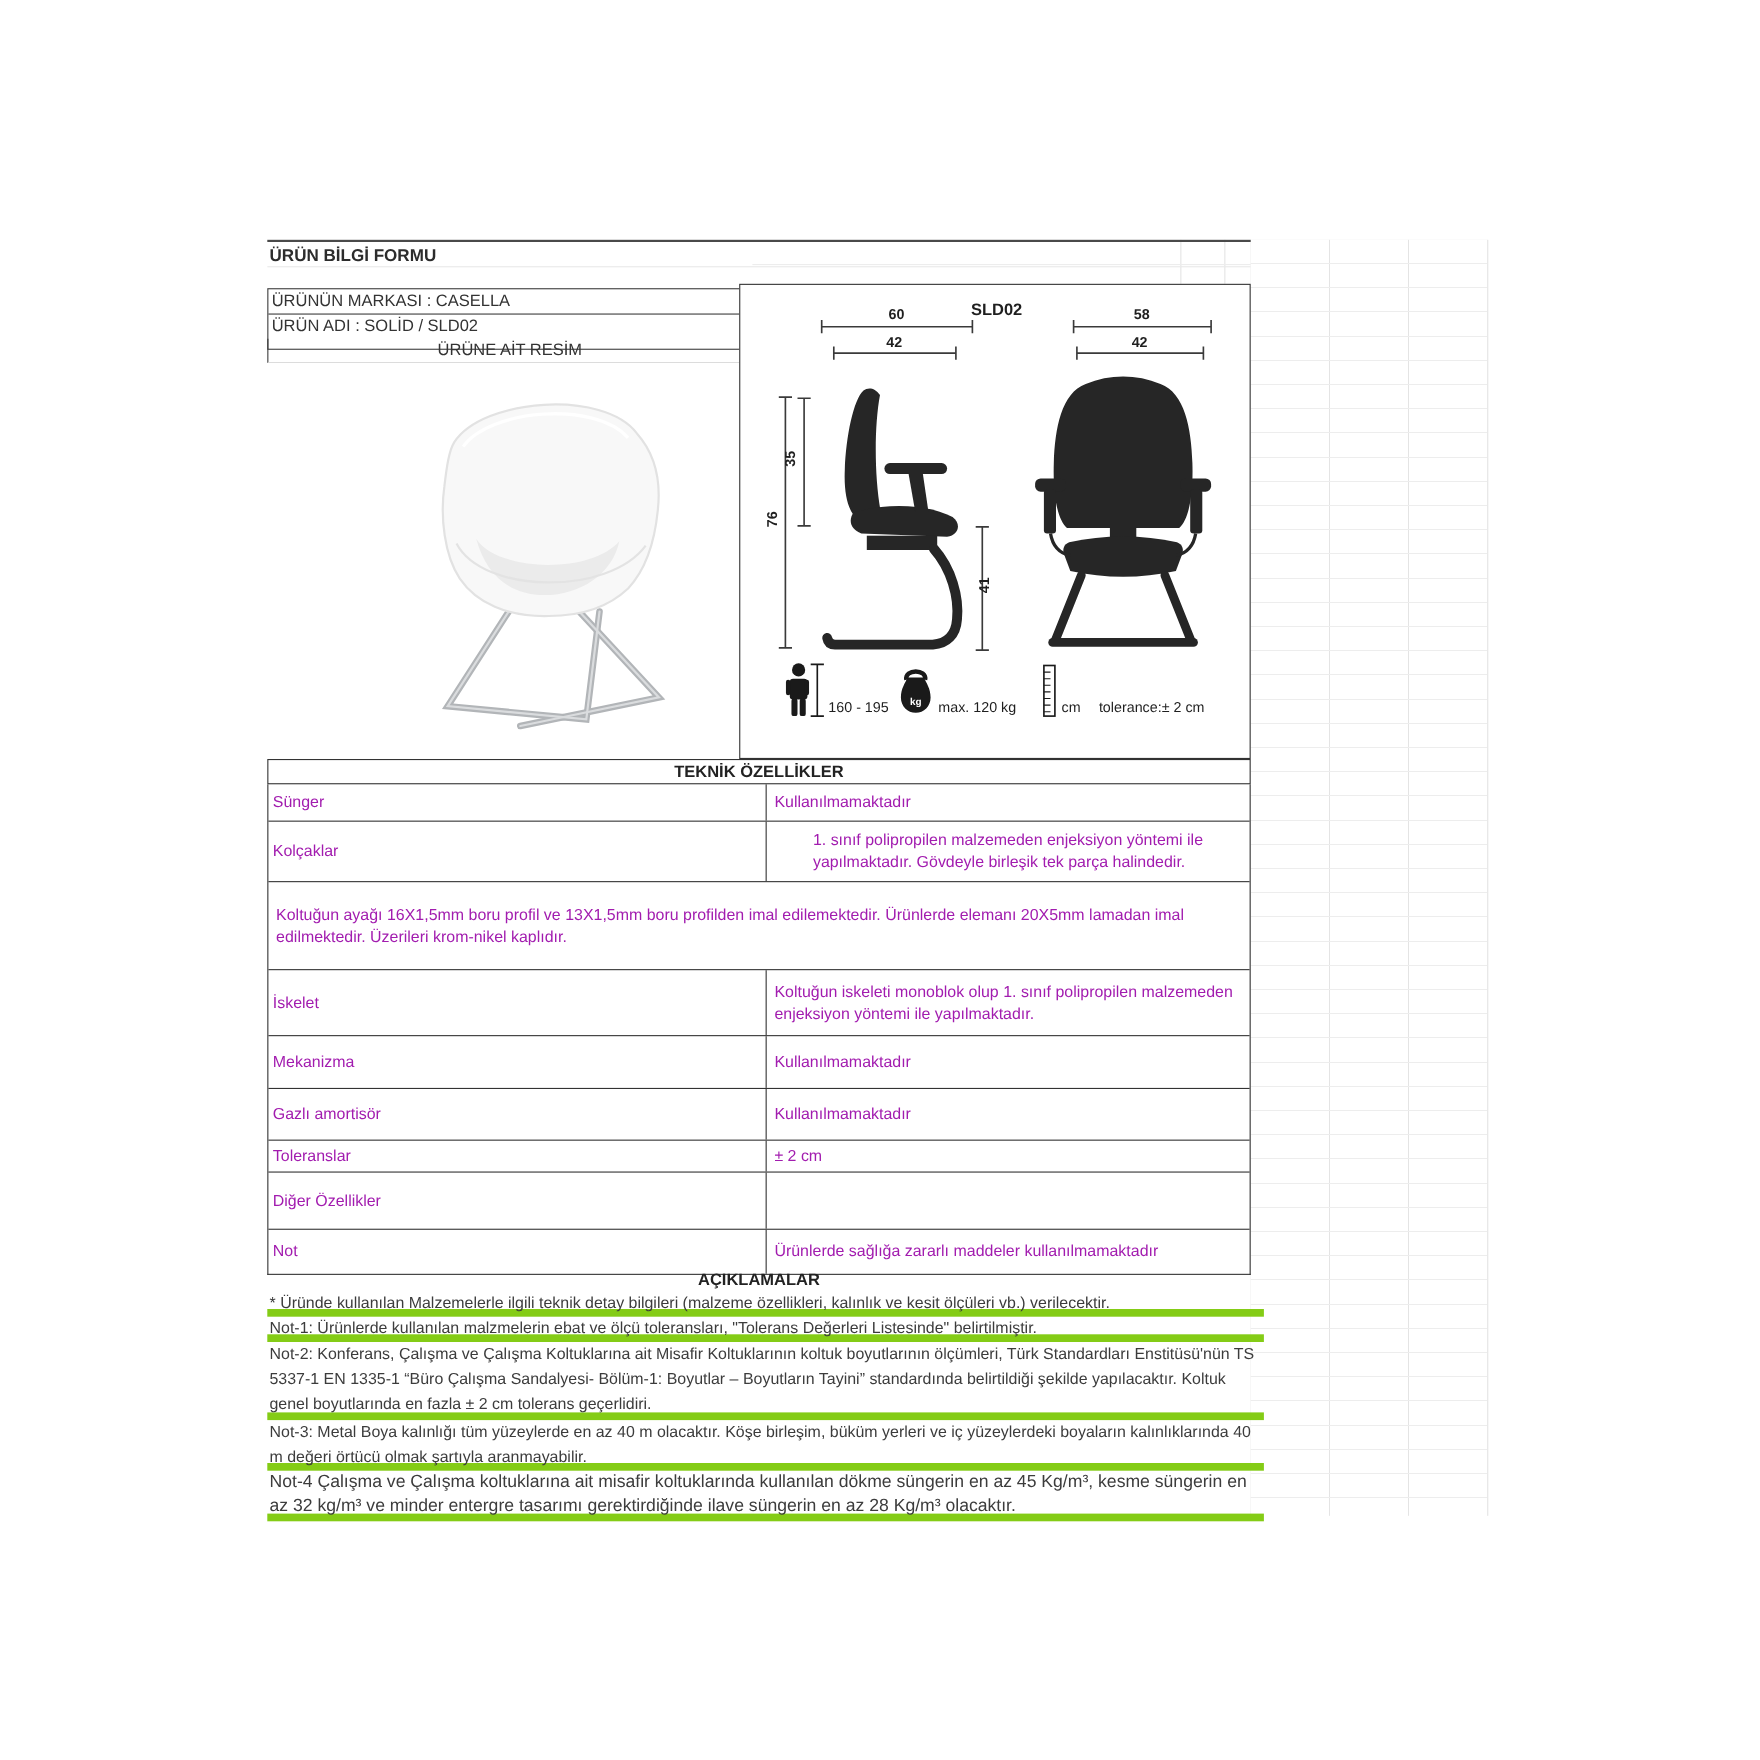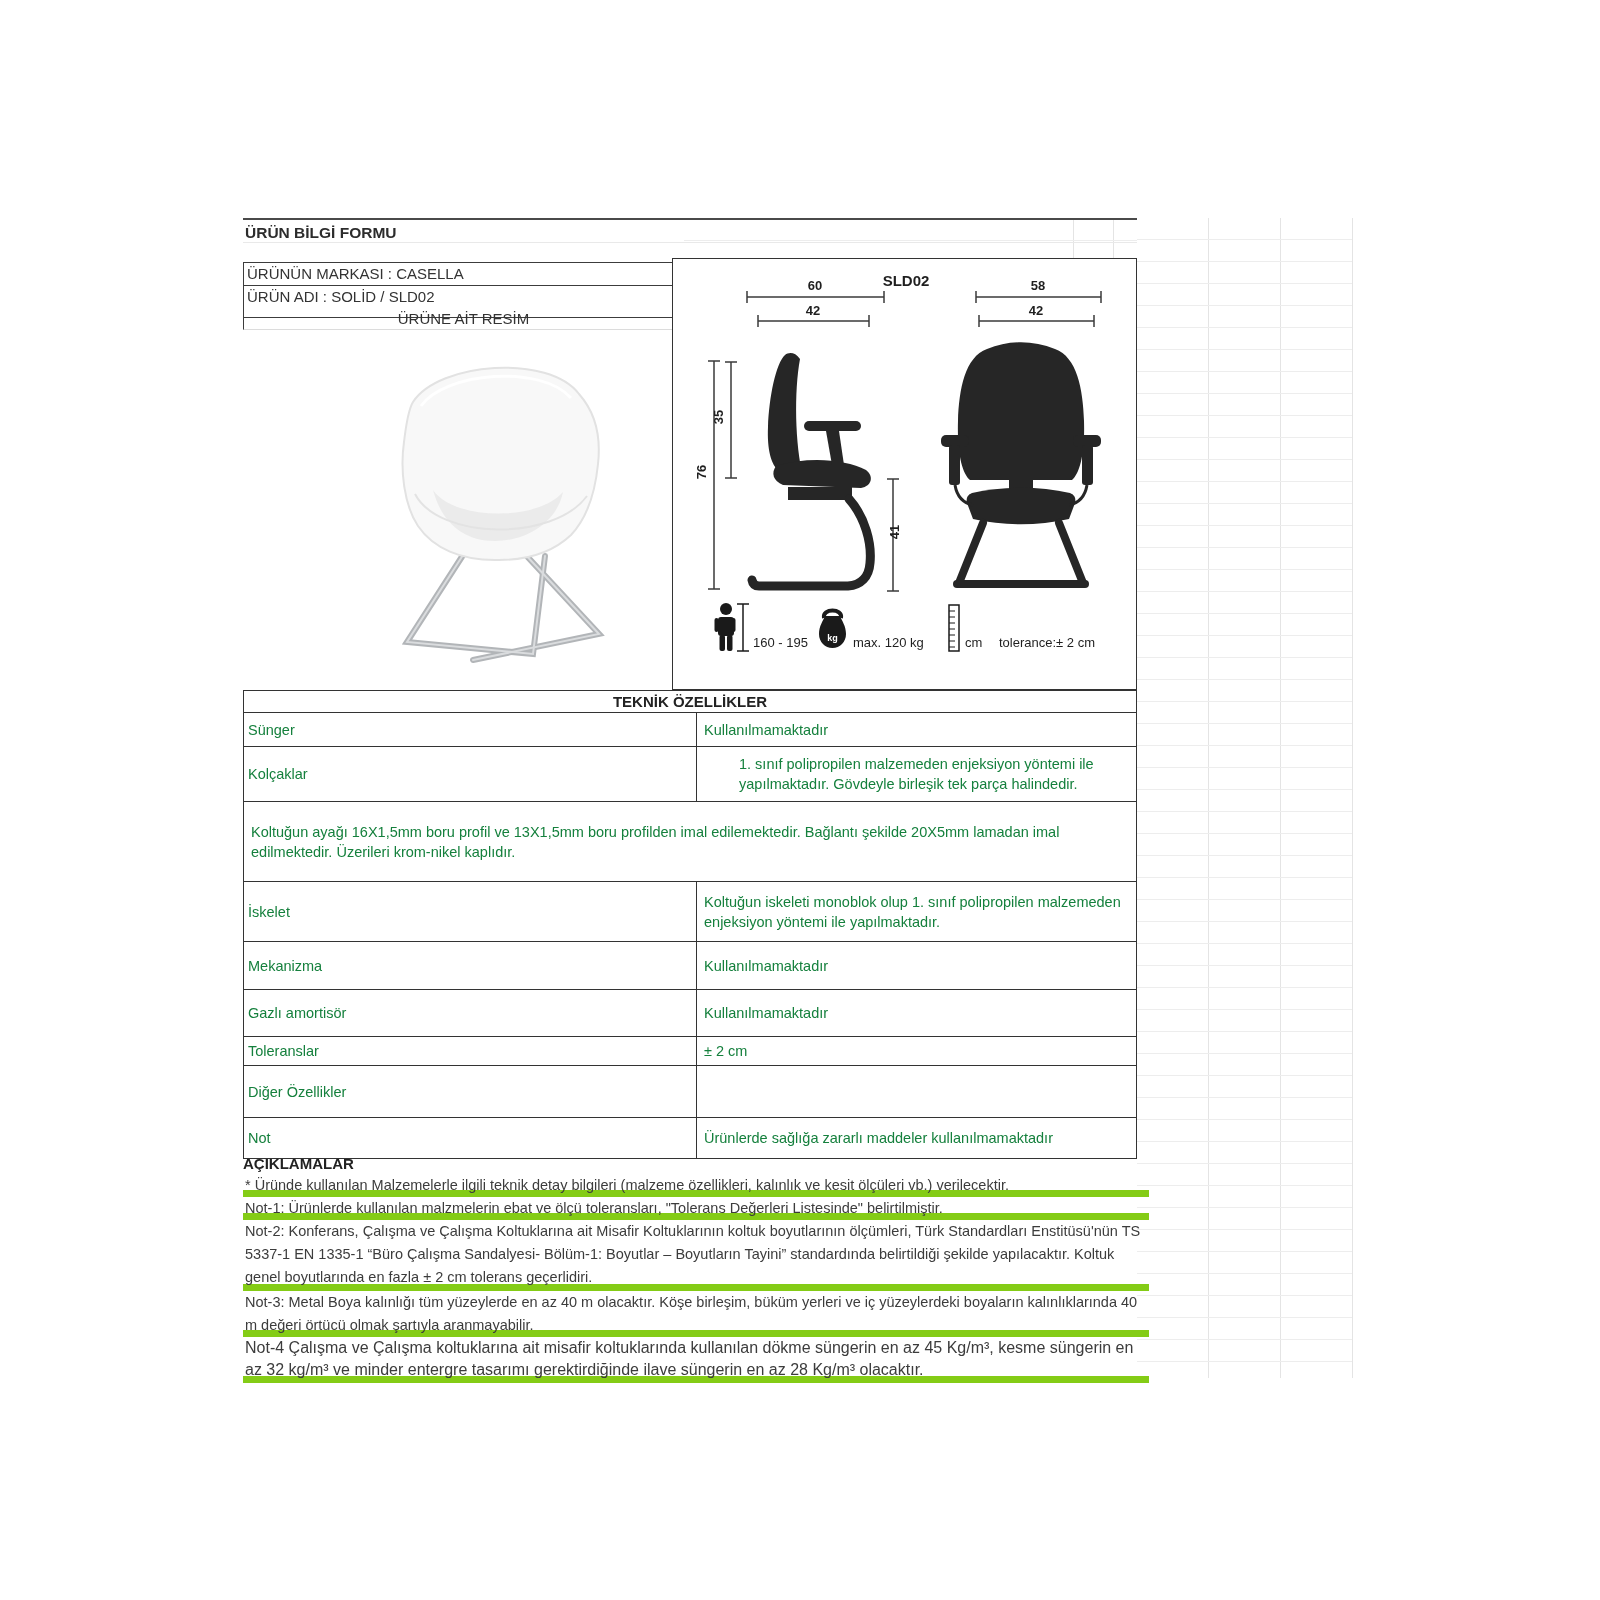--- a/index.html
+++ b/index.html
@@ -16,29 +16,29 @@
   #resim-header{left:243px;top:308px;width:441px;height:22px;line-height:22px;text-align:center;
     font-size:15px;color:#333;border-left:1.5px solid #3c3c3c;border-right:1px dotted #bdbdbd;
     border-bottom:1px solid #dcdcdc;}
   
   #left-panel{left:243px;top:330px;width:429px;height:360px;}
   #drawing-panel{left:672px;top:258px;width:465px;height:432px;border:1.5px solid #333333;background:#fff;}
   
   #tech-header{left:243px;top:690px;width:894px;height:23px;border:1.5px solid #333;
     font-size:15px;font-weight:bold;text-align:center;line-height:21px;color:#222;}
   #tech-table{left:243px;top:713px;width:894px;border-left:1.5px solid #333;border-right:1.5px solid #333;
-    border-bottom:1.5px solid #333;font-size:14.5px;color:#15803d;}
+    border-bottom:1.5px solid #333;font-size:14.5px;color:#a21caf;}
   #tech-table .trow{display:flex;border-bottom:1px solid #333;}
   #tech-table .trow:last-child{border-bottom:none;}
   #tech-table .lbl{flex:0 0 444px;border-right:1.5px solid #333;display:flex;align-items:center;
     padding:2px 4px;}
   #tech-table .val{flex:1;display:flex;align-items:center;padding:3px 7px;line-height:20px;}
   
   #aciklamalar-title{left:243px;top:1151px;width:894px;height:22px;font-size:15px;font-weight:bold;color:#222;
-    padding-top:4px;}
+    padding-top:4px;text-align:center;}
   .note{left:243px;width:906px;font-size:14.5px;color:#3c3c3c;line-height:23px;
     border-bottom:7px solid #84cc16;padding-left:2px;}
   #note-0{top:1174px;height:23px;}
   #note-1{top:1197px;height:23px;}
   #note-2{top:1220px;height:71px;}
   #note-3{top:1291px;height:46px;}
   #note-4{top:1337px;height:46px;font-size:16px;line-height:22px;}
   
   #grid-strip{left:1137px;top:218px;width:216px;height:1160px;border-right:1px solid #e4e4e4;
     background-image:
@@ -203,21 +203,21 @@
 <div class="s" id="tech-table">
   <div class="trow" style="height:33px;">
     <div class="lbl">Sünger</div>
     <div class="val">Kullanılmamaktadır</div>
   </div>
   <div class="trow" style="height:54px;gap:35px;">
     <div class="lbl">Kolçaklar</div>
     <div class="val">1. sınıf polipropilen malzemeden enjeksiyon yöntemi ile yapılmaktadır. Gövdeyle birleşik tek parça halindedir.</div>
   </div>
   <div class="trow" style="height:79px;">
-    <div class="val">Koltuğun ayağı 16X1,5mm boru profil ve 13X1,5mm boru profilden imal edilemektedir. Bağlantı şekilde 20X5mm lamadan imal edilmektedir. Üzerileri krom-nikel kaplıdır.</div>
+    <div class="val">Koltuğun ayağı 16X1,5mm boru profil ve 13X1,5mm boru profilden imal edilemektedir. Ürünlerde elemanı 20X5mm lamadan imal edilmektedir. Üzerileri krom-nikel kaplıdır.</div>
   </div>
   <div class="trow" style="height:59px;">
     <div class="lbl">İskelet</div>
     <div class="val">Koltuğun iskeleti monoblok olup 1. sınıf polipropilen malzemeden enjeksiyon yöntemi ile yapılmaktadır.</div>
   </div>
   <div class="trow" style="height:47px;">
     <div class="lbl">Mekanizma</div>
     <div class="val">Kullanılmamaktadır</div>
   </div>
   <div class="trow" style="height:46px;">

